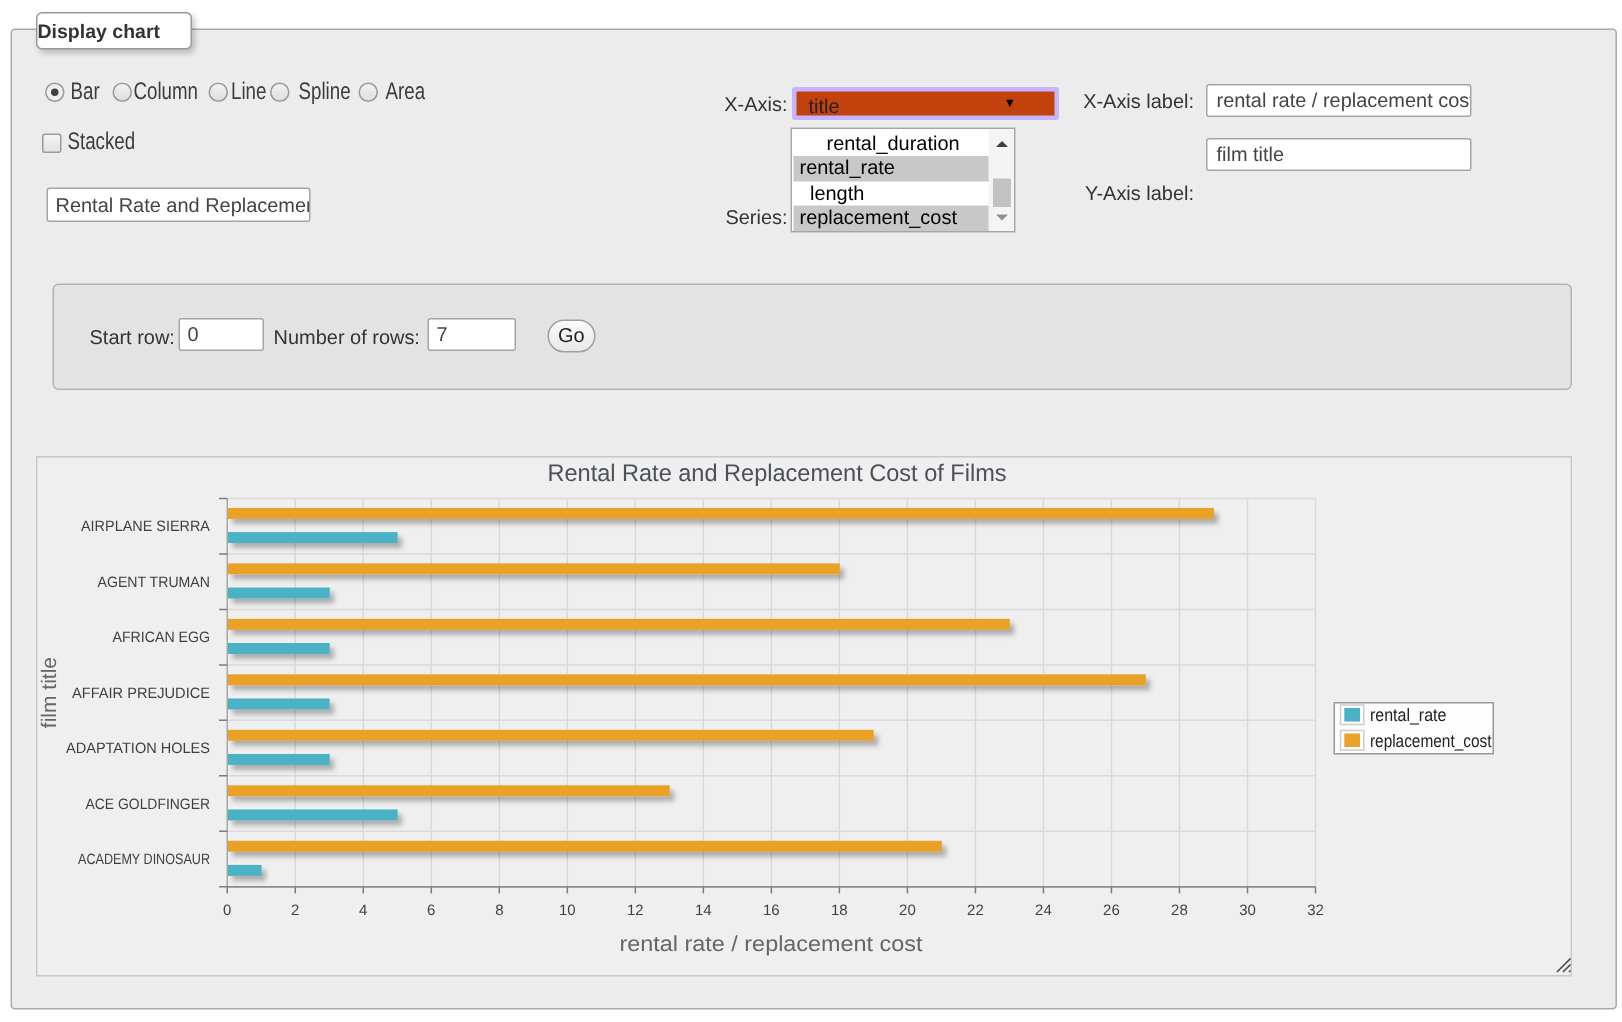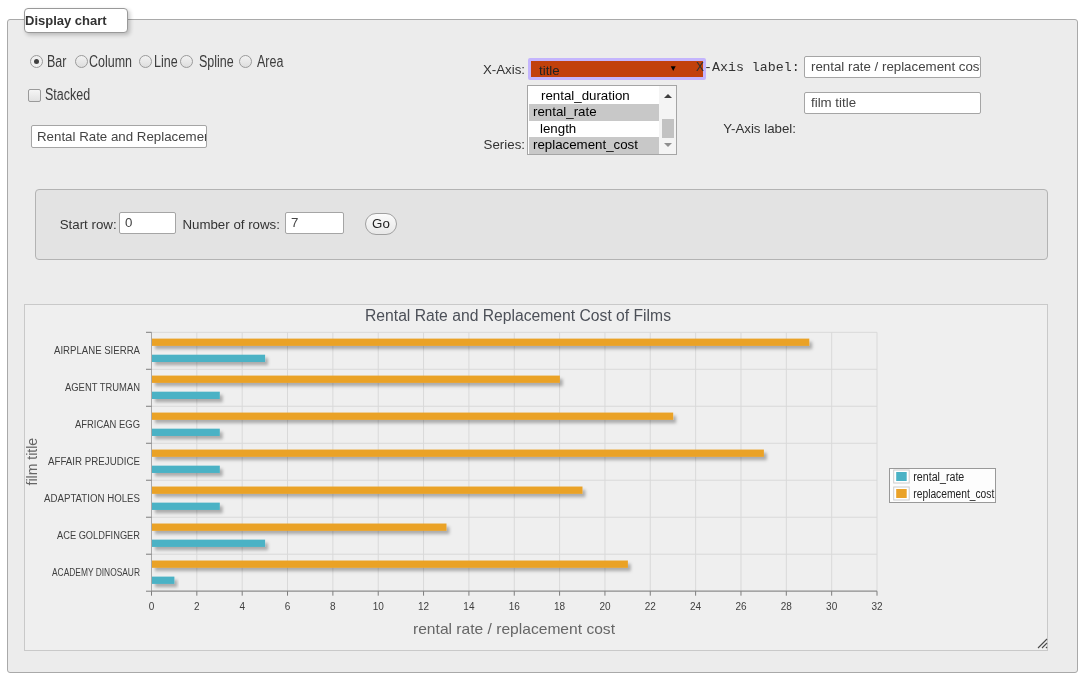--- a/index.html
+++ b/index.html
@@ -33,28 +33,28 @@
 
 <span class="abs" style="left:28px;top:88.5px;width:13px;height:13px;border:1px solid #9a9a9a;border-radius:2px;background:linear-gradient(#f5f5f5,#e2e2e2);"></span>
 <span class="biglbl" style="left:44.5px;top:87.3px;">Stacked</span>
 
 <div class="inp" style="left:31px;top:125px;width:176px;height:23px;line-height:21px;">Rental Rate and Replacement Cost of Films</div>
 
 <div class="lbl" style="left:425px;top:61.5px;width:100px;text-align:right;">X-Axis:</div>
 <div class="abs" style="left:528px;top:58px;width:178px;height:22px;background:#c2410c;border:3px solid #c4b5fd;border-radius:2px;font-size:13.3px;color:#222;line-height:20px;padding-left:8px;">title</div>
 <div class="abs" style="left:669px;top:62.5px;font-size:8.5px;color:#000;">▼</div>
 
-<div class="lbl" style="left:696px;top:59.5px;width:100px;text-align:right;font-family:Liberation Mono, monospace;">X-Axis label:</div>
+<div class="lbl" style="left:696px;top:59.5px;width:100px;text-align:right;">X-Axis label:</div>
 <div class="inp" style="left:804px;top:56px;width:177px;height:22px;padding-left:6px;">rental rate / replacement cost</div>
 <div class="lbl" style="left:696px;top:95.5px;width:100px;text-align:right;margin-top:25px;">Y-Axis label:</div>
 <div class="inp" style="left:804px;top:92px;width:177px;height:22px;padding-left:6px;">film title</div>
 
 <div class="lbl" style="left:425px;top:137px;width:100px;text-align:right;">Series:</div>
 <div class="abs" style="left:527px;top:85px;width:150px;height:70px;background:#fff;border:1px solid #a5a5a5;font-size:13.3px;color:#000;">
-  <div style="position:absolute;left:9px;top:2px;width:131px;height:16.4px;line-height:16.4px;padding-left:4px;">rental_duration</div>
+  <div style="position:absolute;left:19px;top:2px;width:131px;height:16.4px;line-height:16.4px;padding-left:4px;">rental_duration</div>
   <div style="position:absolute;left:1px;top:18.4px;width:131px;height:16.4px;line-height:16.4px;padding-left:4px;background:#c8c8c8;">rental_rate</div>
   <div style="position:absolute;left:1px;top:34.8px;width:131px;height:16.4px;line-height:16.4px;padding-left:11px;">length</div>
   <div style="position:absolute;left:1px;top:51.2px;width:131px;height:16.4px;line-height:16.4px;padding-left:4px;background:#c8c8c8;">replacement_cost</div>
   <div style="position:absolute;left:131px;top:0;width:17px;height:68px;background:#f4f4f4;">
     <div style="position:absolute;left:4.5px;top:8px;width:0;height:0;border-left:4px solid transparent;border-right:4px solid transparent;border-bottom:4.5px solid #3f3f3f;"></div>
     <div style="position:absolute;left:4.5px;bottom:7px;width:0;height:0;border-left:4px solid transparent;border-right:4px solid transparent;border-top:4.5px solid #8f8f8f;"></div>
     <div style="position:absolute;left:3px;top:33px;width:12px;height:19px;background:#c2c2c2;"></div>
   </div>
 </div>
 

